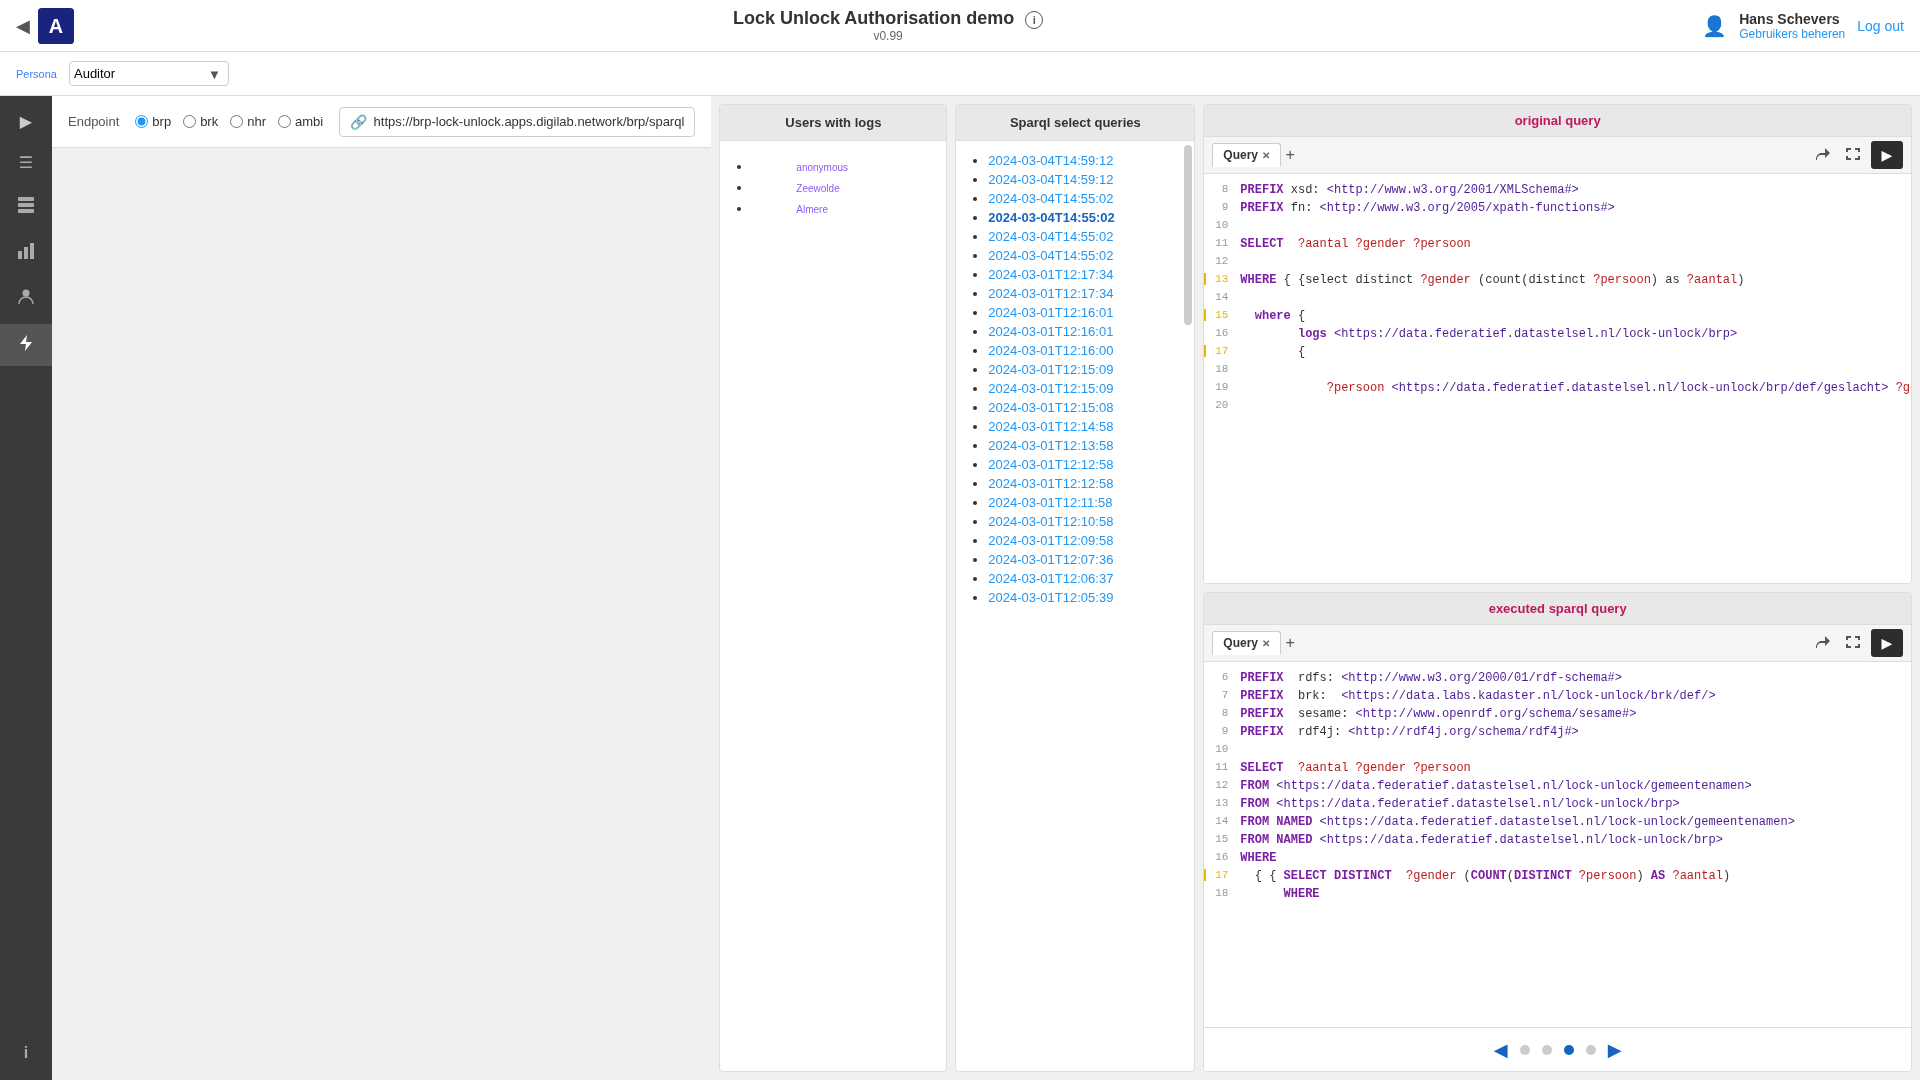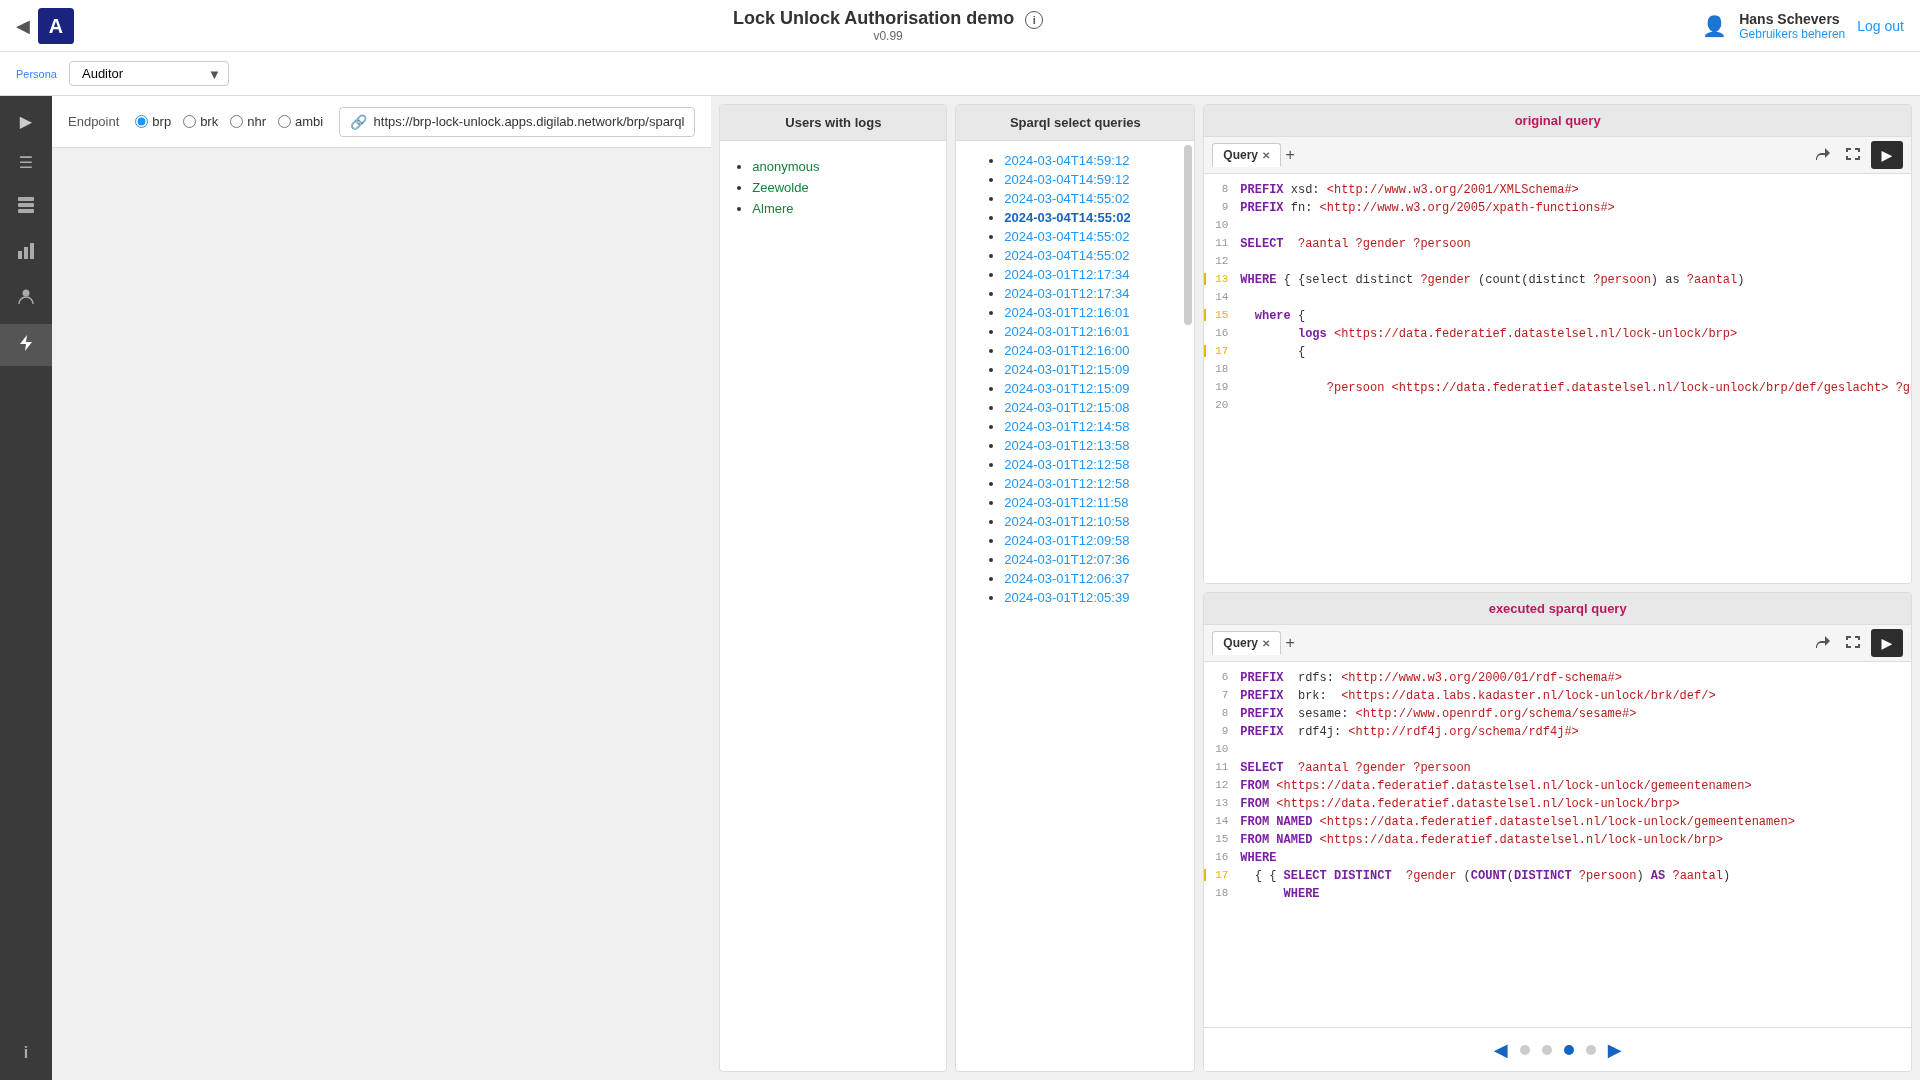--- a/index.html
+++ b/index.html
@@ -15,21 +15,21 @@
     .back-btn { background: none; border: none; cursor: pointer; font-size: 18px; color: #555; }
     .logo { width: 36px; height: 36px; }
     .user-info { text-align: left; }
     .user-name { font-size: 14px; font-weight: 600; color: #333; }
     .manage-users { font-size: 12px; color: #2196F3; cursor: pointer; text-decoration: none; display: block; }
     .logout-btn { color: #2196F3; background: none; border: none; cursor: pointer; font-size: 14px; }
 
     
     .persona-bar { background: #fff; border-bottom: 1px solid #ddd; padding: 8px 16px; display: flex; align-items: center; gap: 12px; height: 44px; }
     .persona-label { font-size: 11px; color: #3b82f6; }
-    .persona-select { padding: 4px 24px 4px 12px; border: 1px solid #ccc; border-radius: 4px; font-size: 13px; background: #fff; cursor: pointer; appearance: none; min-width: 160px; }
+    .persona-select { padding: 4px 24px 4px 4px; border: 1px solid #ccc; border-radius: 4px; font-size: 13px; background: #fff; cursor: pointer; appearance: none; min-width: 160px; }
 
     
     .main-container { display: flex; height: calc(1080px - 52px - 44px); }
 
     
     .sidebar { width: 52px; background: #3a3a3a; display: flex; flex-direction: column; align-items: center; padding: 8px 0; gap: 4px; }
     .sidebar-toggle { background: none; border: none; color: #ccc; cursor: pointer; font-size: 16px; padding: 8px; width: 100%; text-align: center; }
     .sidebar-item { background: none; border: none; color: #aaa; cursor: pointer; padding: 10px 0; width: 100%; text-align: center; font-size: 16px; }
     .sidebar-item.active { background: #555; color: #fff; }
 
@@ -48,25 +48,25 @@
 
     
     .panels-area { display: flex; flex: 1; overflow: hidden; padding: 8px; gap: 8px; }
 
     
     .users-panel { width: 228px; background: #fff; border: 1px solid #ddd; border-radius: 4px; display: flex; flex-direction: column; overflow: hidden; }
     .panel-header { background: #e8e8e8; padding: 10px 14px; font-size: 13px; font-weight: 600; color: #333; text-align: center; border-bottom: 1px solid #ddd; }
     .panel-content { padding: 12px 16px; overflow-y: auto; flex: 1; }
     .user-list { list-style: disc; padding-left: 16px; }
     .user-list li { margin: 6px 0; }
-    .user-list a { color: #15803d; text-decoration: none; font-size: 13px; }
+    .user-list a { color: #8b5cf6; text-decoration: none; font-size: 10px; margin-left: 44px; }
 
     
     .queries-panel { width: 240px; background: #fff; border: 1px solid #ddd; border-radius: 4px; display: flex; flex-direction: column; overflow: hidden; position: relative; }
-    .queries-content { padding: 8px 16px; overflow-y: auto; flex: 1; margin-left: 16px; }
+    .queries-content { padding: 8px 16px; overflow-y: auto; flex: 1; }
     .query-list { list-style: disc; padding-left: 16px; }
     .query-list li { margin: 4px 0; }
     .query-list a { color: #2196F3; text-decoration: none; font-size: 13px; }
     .query-list a.bold { font-weight: bold; color: #1565C0; }
     .scroll-handle { position: absolute; right: 2px; top: 40px; width: 8px; background: #ccc; border-radius: 4px; height: 180px; }
 
     
     .code-panels { flex: 1; display: flex; flex-direction: column; gap: 8px; overflow: hidden; }
     .code-panel { background: #fff; border: 1px solid #ddd; border-radius: 4px; display: flex; flex-direction: column; overflow: hidden; flex: 1; }
     .code-panel-header { background: #e8e8e8; padding: 8px 14px; font-size: 13px; font-weight: 600; color: #be185d; text-align: center; border-bottom: 1px solid #ddd; }
@@ -77,21 +77,21 @@
     .code-tab-add { background: none; border: none; cursor: pointer; font-size: 16px; color: #555; padding: 0 4px; }
     .code-actions { margin-left: auto; display: flex; align-items: center; gap: 6px; }
     .code-action-btn { background: none; border: none; cursor: pointer; color: #555; font-size: 14px; padding: 2px 4px; }
     .run-btn { background: #2d2d2d; border: none; cursor: pointer; color: #fff; width: 32px; height: 28px; border-radius: 3px; font-size: 14px; display: flex; align-items: center; justify-content: center; }
     .code-editor { flex: 1; overflow-y: auto; padding: 8px 0; font-family: 'Courier New', monospace; font-size: 12px; background: #fff; position: relative; }
     .code-line { display: flex; align-items: flex-start; padding: 1px 0; min-height: 18px; }
     .line-num { width: 36px; text-align: right; padding-right: 12px; color: #999; font-size: 11px; user-select: none; flex-shrink: 0; }
     .line-num.modified { color: #e6b800; border-left: 2px solid #e6b800; }
     .line-content { flex: 1; white-space: pre; color: #333; }
     .kw { color: #7B1FA2; font-weight: bold; }
-    .url-val { color: #b91c1c; }
+    .url-val { color: #4c1d95; }
     .var { color: #b91c1c; }
 
     
     .bottom-bar { background: #fff; border-top: 1px solid #ddd; padding: 8px; display: flex; align-items: center; justify-content: center; gap: 12px; height: 44px; }
     .page-btn { background: none; border: none; cursor: pointer; font-size: 18px; color: #1565C0; }
     .page-dot { width: 10px; height: 10px; border-radius: 50%; background: #ccc; display: inline-block; cursor: pointer; }
     .page-dot.active { background: #1565C0; }
 
     
     ::-webkit-scrollbar { width: 8px; }

